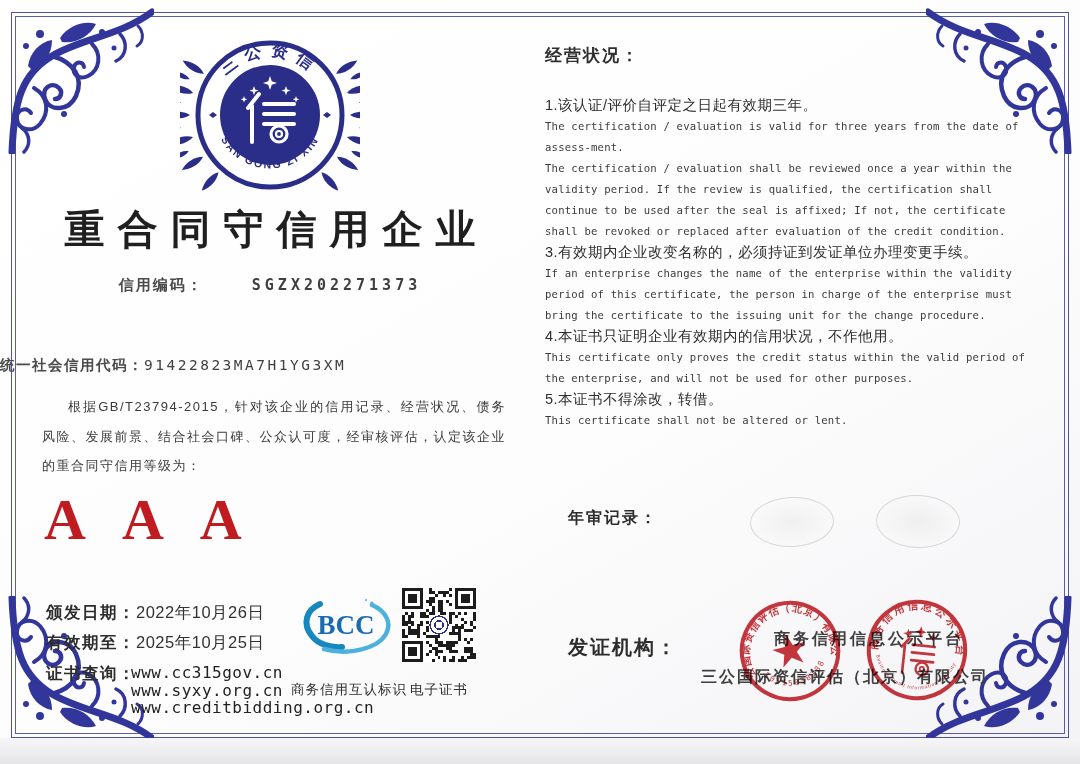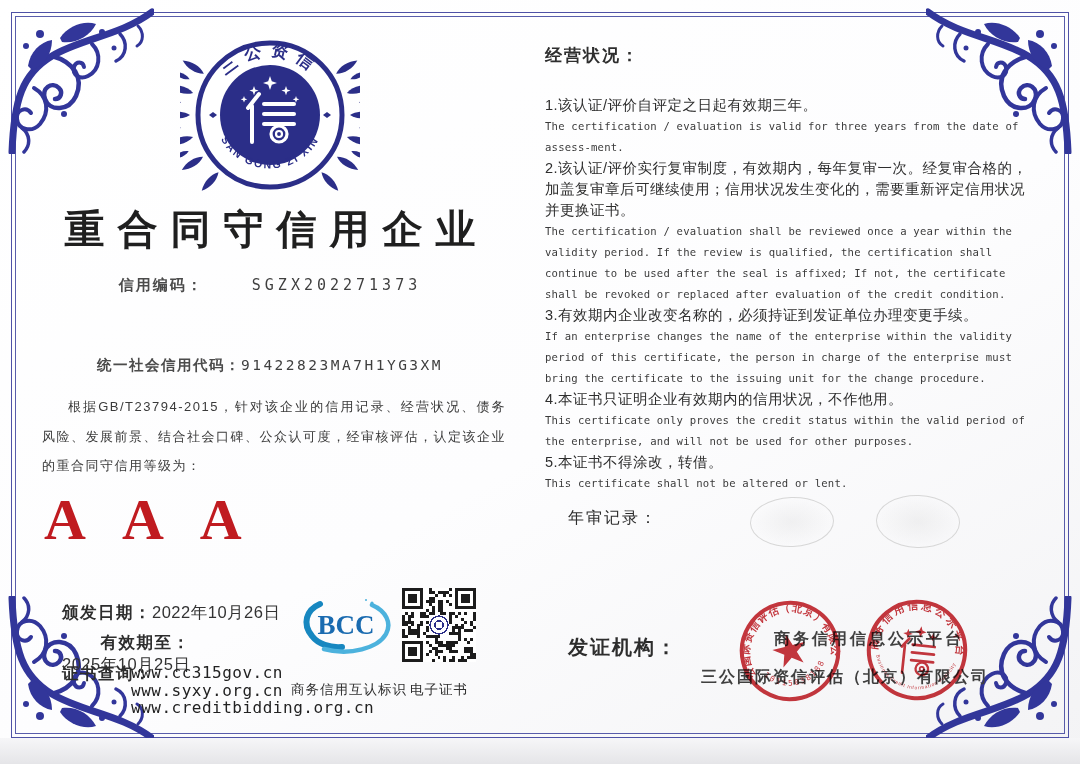--- a/index.html
+++ b/index.html
@@ -24,56 +24,56 @@
   .corner.bl { left:4px; bottom:18px; transform:scaleY(-1); }
   .corner.br { right:4px; bottom:18px; transform:scale(-1,-1); }
 
   
   .logo-wrap { position:absolute; left:180px; top:28px; width:180px; height:168px; }
   .cert-title { position:absolute; left:0; top:202px; width:540px; text-align:center;
     font-size:40px; font-weight:bold; color:#1f1f1f; letter-spacing:13px; padding-left:13px;
     font-family:Liberation Serif, serif; }
   .credit-line { position:absolute; left:0; top:276px; width:540px; text-align:center;
     font-size:15px; color:#4b4b4b; letter-spacing:2px; font-weight:600; }
-  .credit-line .code { font-family:"DejaVu Sans Mono", monospace; letter-spacing:4px; font-weight:400; color:#3f3f3f;margin-left:48px; }
+  .credit-line .code { font-family:"DejaVu Sans Mono", monospace; letter-spacing:4px; font-weight:700; color:#3f3f3f;margin-left:48px; }
   .company { position:absolute; left:0; top:301px; width:540px; text-align:center;
     font-size:27px; font-weight:bold; letter-spacing:2px; }
-  .uscc-line { position:absolute; left:0; top:356px; width:540px; text-align:center;
+  .uscc-line { position:absolute; left:0; top:356px; width:540px; text-align:left;
     font-size:14.5px; color:#4b4b4b; letter-spacing:1.5px; font-weight:600; }
   .uscc-line .code { font-family:"DejaVu Sans Mono", monospace; letter-spacing:2.5px; font-weight:400; color:#3f3f3f; }
   .body-par { position:absolute; left:42px; top:392px; width:464px;
     font-size:13px; line-height:29.5px; letter-spacing:1.5px; color:#3a3a3a;
     text-align:justify; text-indent:2em; }
   .grade { position:absolute; left:0; top:486px; width:540px; 
     font-family:"Liberation Serif", serif; font-weight:bold; font-size:58px;
     letter-spacing:36px; padding-left:44px; }
-  .issue-row { position:absolute; left:62px; font-size:16.5px; color:#2d2d2d;
-    display:flex; align-items:flex-end; }
+  .issue-row { position:absolute; left:46px; font-size:16.5px; color:#2d2d2d;
+    display:flex; align-items:center; }
   .issue-row .lbl { font-weight:700; letter-spacing:1.5px; }
   .issue-row .val { letter-spacing:.5px; color:#333; }
   .row-issue-date { top:602px; }
-  .row-valid { top:632px;flex-direction:column; }
+  .row-valid { top:632px; }
   .row-query { top:663px; }
   .url-list { position:absolute; left:131px; top:664px;
     font-family:"DejaVu Sans Mono", monospace; font-size:16px; color:#222; }
   .url-list div { height:17.5px; line-height:17.5px; letter-spacing:.5px; }
   .bcc-wrap { position:absolute; left:298px; top:594px; width:96px; height:62px; }
   .bcc-label { position:absolute; left:284px; top:681px; width:130px; text-align:center;
     font-size:13.5px; color:#2f2f2f; letter-spacing:1px; }
   .qr-wrap { position:absolute; left:402px; top:588px; width:74px; height:74px; }
   .qr-label { position:absolute; left:400px; top:681px; width:78px; text-align:center;
     font-size:13.5px; color:#2f2f2f; letter-spacing:1px; }
 
   
   .notes { position:absolute; left:545px; top:44px; width:494px; color:#2e2e2e; }
   .notes-heading { font-size:17px; font-weight:600; letter-spacing:2px; margin-bottom:28px; }
   .note-zh { font-size:14.5px; line-height:21px; letter-spacing:.5px; color:#2e2e2e; }
   .note-en { font-family:"DejaVu Sans Mono", monospace; font-size:10.6px; line-height:21px;
     color:#3a3a3a; letter-spacing:.2px; }
-  .annual-label { position:absolute; left:568px; top:508px; font-size:16px; font-weight:400;
+  .annual-label { position:absolute; left:568px; top:508px; font-size:16px; font-weight:700;
     letter-spacing:2px; color:#2d2d2d; }
   .stamp-ellipse { position:absolute; border:1px solid #d7d7d7; border-radius:50%;
     background:radial-gradient(ellipse at center, rgba(210,210,210,.25) 0%, rgba(255,255,255,0) 70%); }
   .stamp-e1 { left:750px; top:497px; width:84px; height:50px; transform:rotate(-2deg); }
   .stamp-e2 { left:876px; top:495px; width:84px; height:53px; transform:rotate(2deg); }
   .issuer-label { position:absolute; left:568px; top:634px; font-size:20px; font-weight:600;
     letter-spacing:2px; color:#2d2d2d; }
   .issuer-line1 { position:absolute; left:774px; top:629px; font-size:16px; color:#3f3f3f;
     letter-spacing:3px; font-weight:600; }
   .issuer-line2 { position:absolute; left:701px; top:667px; font-size:16px; color:#3f3f3f;
@@ -267,21 +267,20 @@
       <circle cx="12.5" cy="12.5" r="3" fill="#ffffff" stroke="#2b2e88" stroke-width="0.5"></circle>
       <circle cx="12.5" cy="12.5" r="1.4" fill="none" stroke="#2b2e88" stroke-width="0.5"></circle>
     </svg>
   </div>
   <div class="qr-label">电子证书</div>
 
   <div class="notes">
     <div class="notes-heading">经营状况：</div>
     <div class="note-zh">1.该认证/评价自评定之日起有效期三年。</div>
     <div class="note-en">The certification / evaluation is valid for three years from the date of assess-ment.</div>
-    <div class="note-zh">2.该认证/评价实行复审制度，有效期内，每年复审一次。经复审合格的，加盖复审章后可继续使用；信用状况发生变化的，需要重新评定信用状况并更换证书。</div>
     <div class="note-en">The certification / evaluation shall be reviewed once a year within the validity period. If the review is qualified,  the certification shall continue to be used after the seal is affixed; If not, the certificate shall be revoked or replaced after evaluation of the credit condition.</div>
     <div class="note-zh">3.有效期内企业改变名称的，必须持证到发证单位办理变更手续。</div>
     <div class="note-en">If an enterprise changes the name of the enterprise within the validity period of this certificate, the person in charge of the enterprise must bring the certificate to the issuing unit for the change procedure.</div>
     <div class="note-zh">4.本证书只证明企业有效期内的信用状况，不作他用。</div>
     <div class="note-en">This certificate only proves the credit status within the valid period of the enterprise, and will not be used for other purposes.</div>
     <div class="note-zh">5.本证书不得涂改，转借。</div>
     <div class="note-en">This certificate shall not be altered or lent.</div>
   </div>
 
   <div class="annual-label">年审记录：</div>

